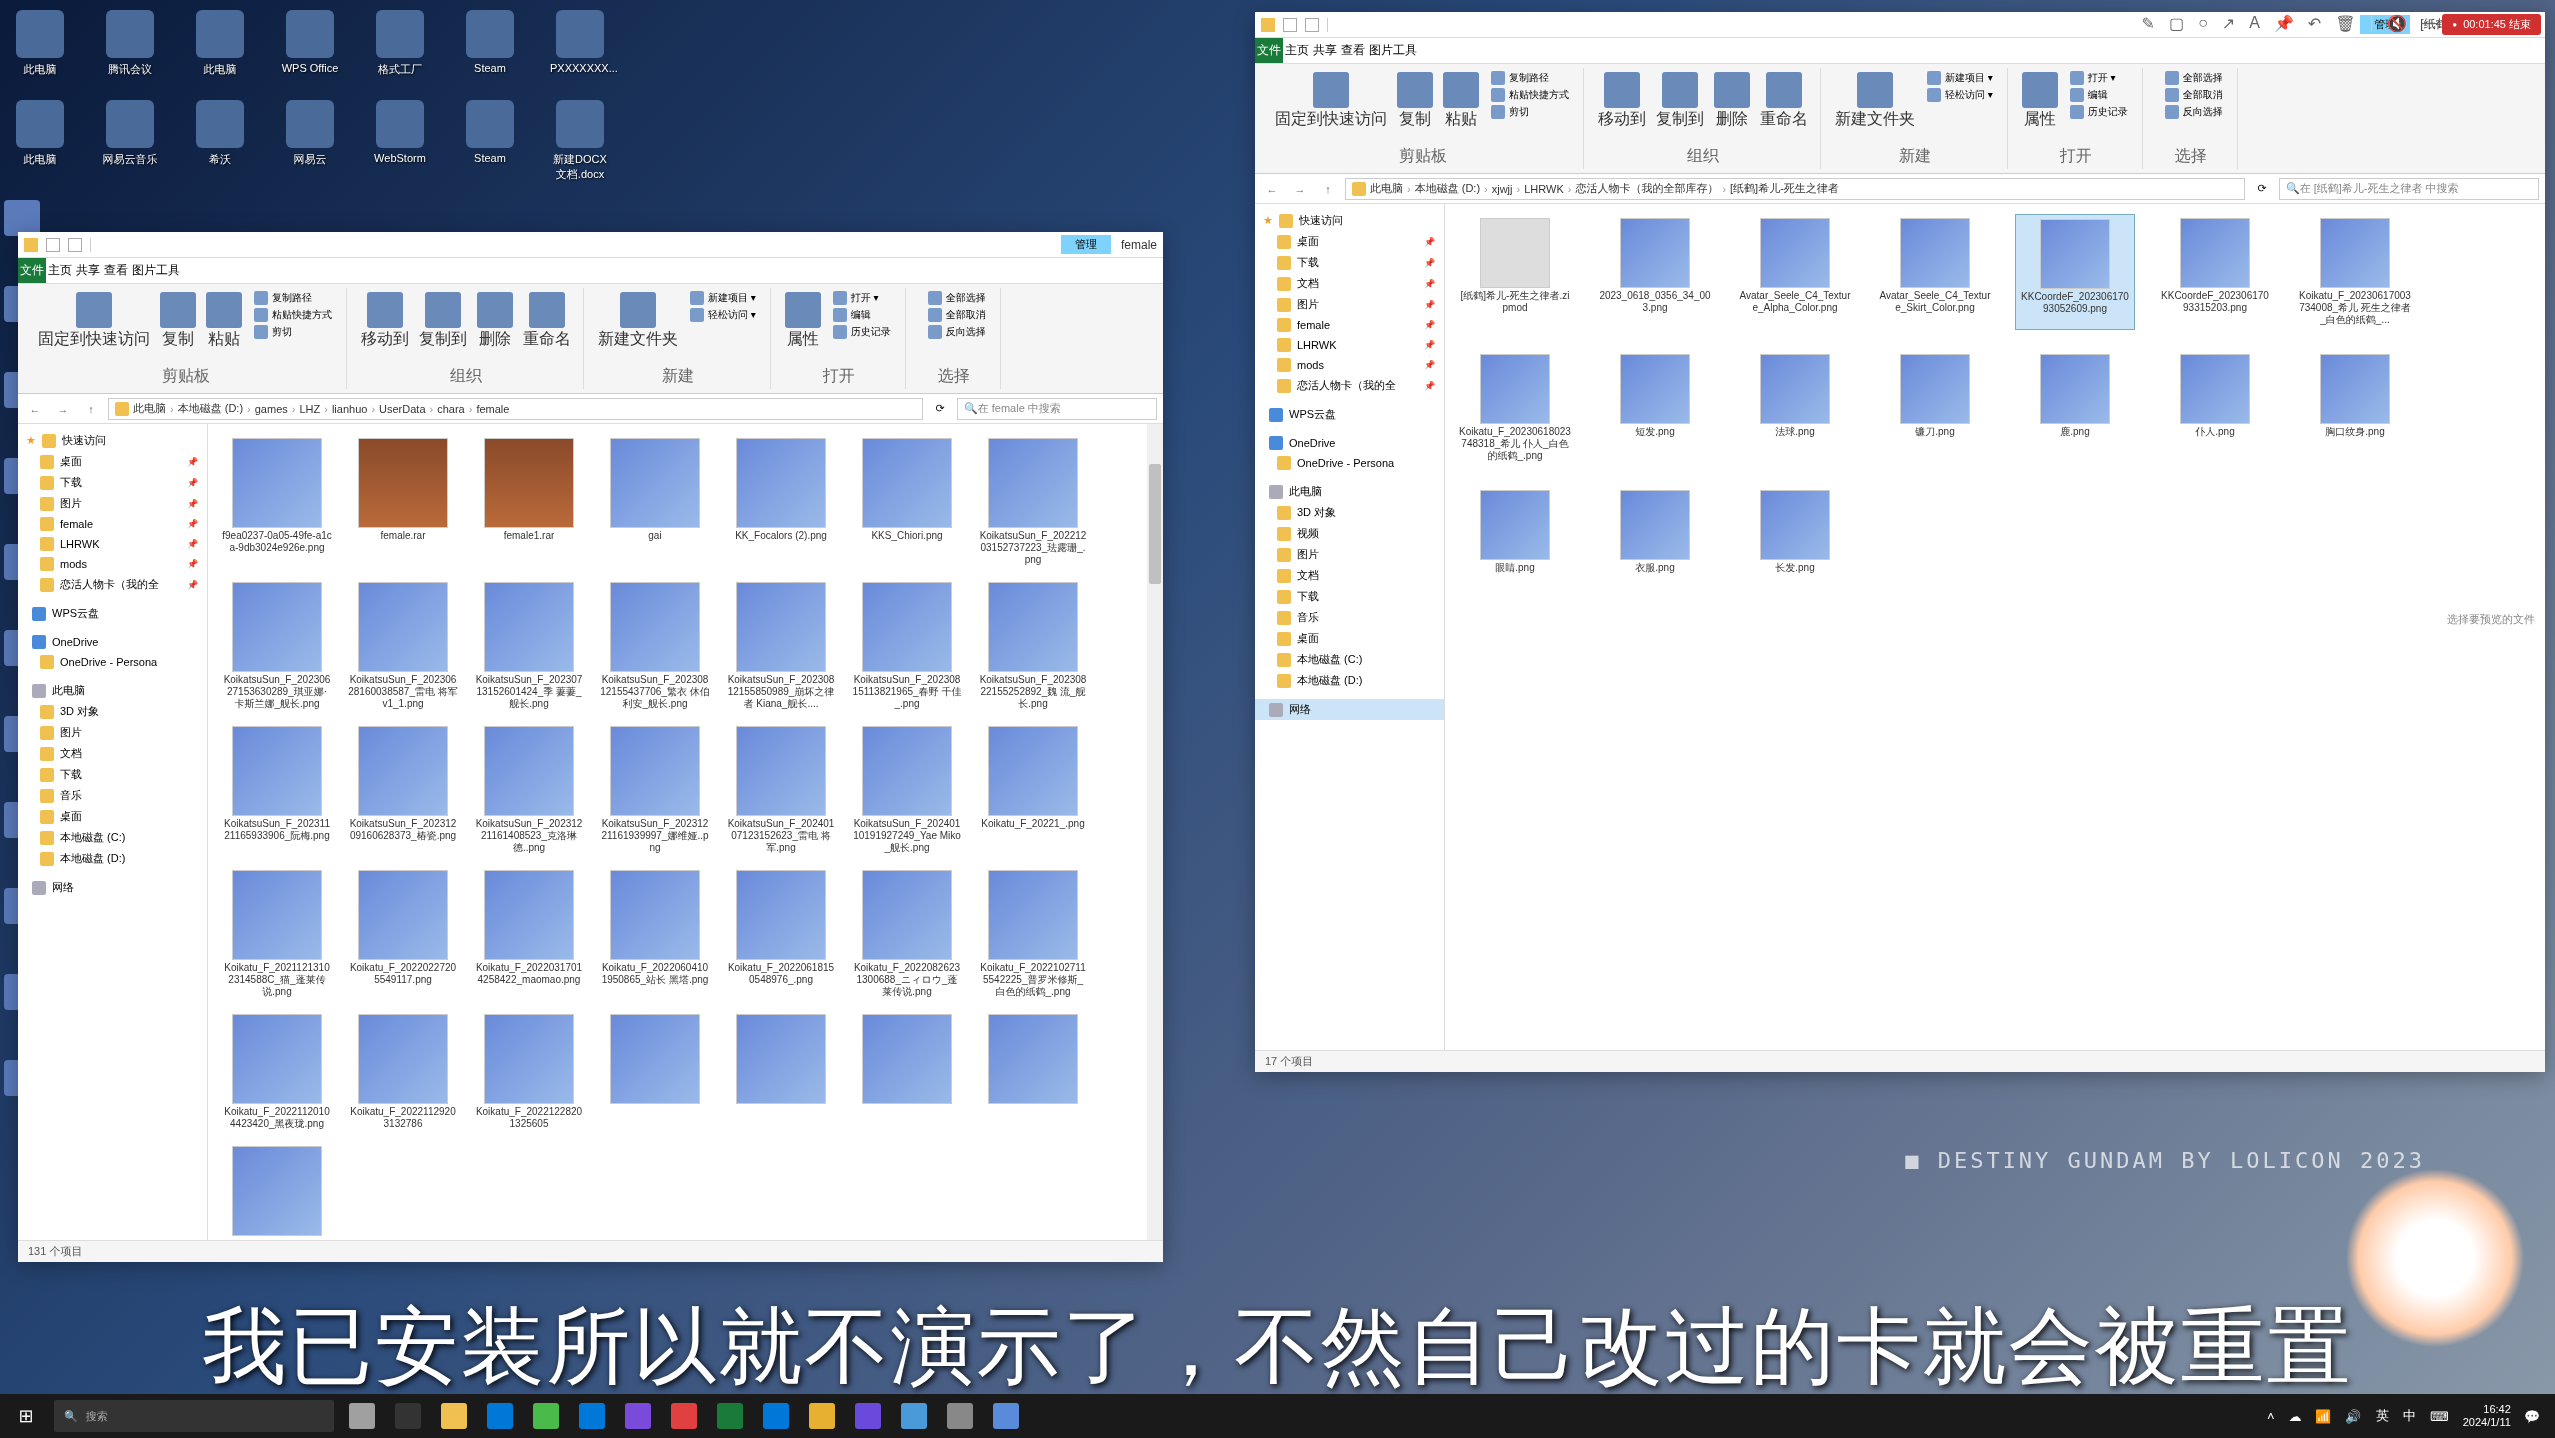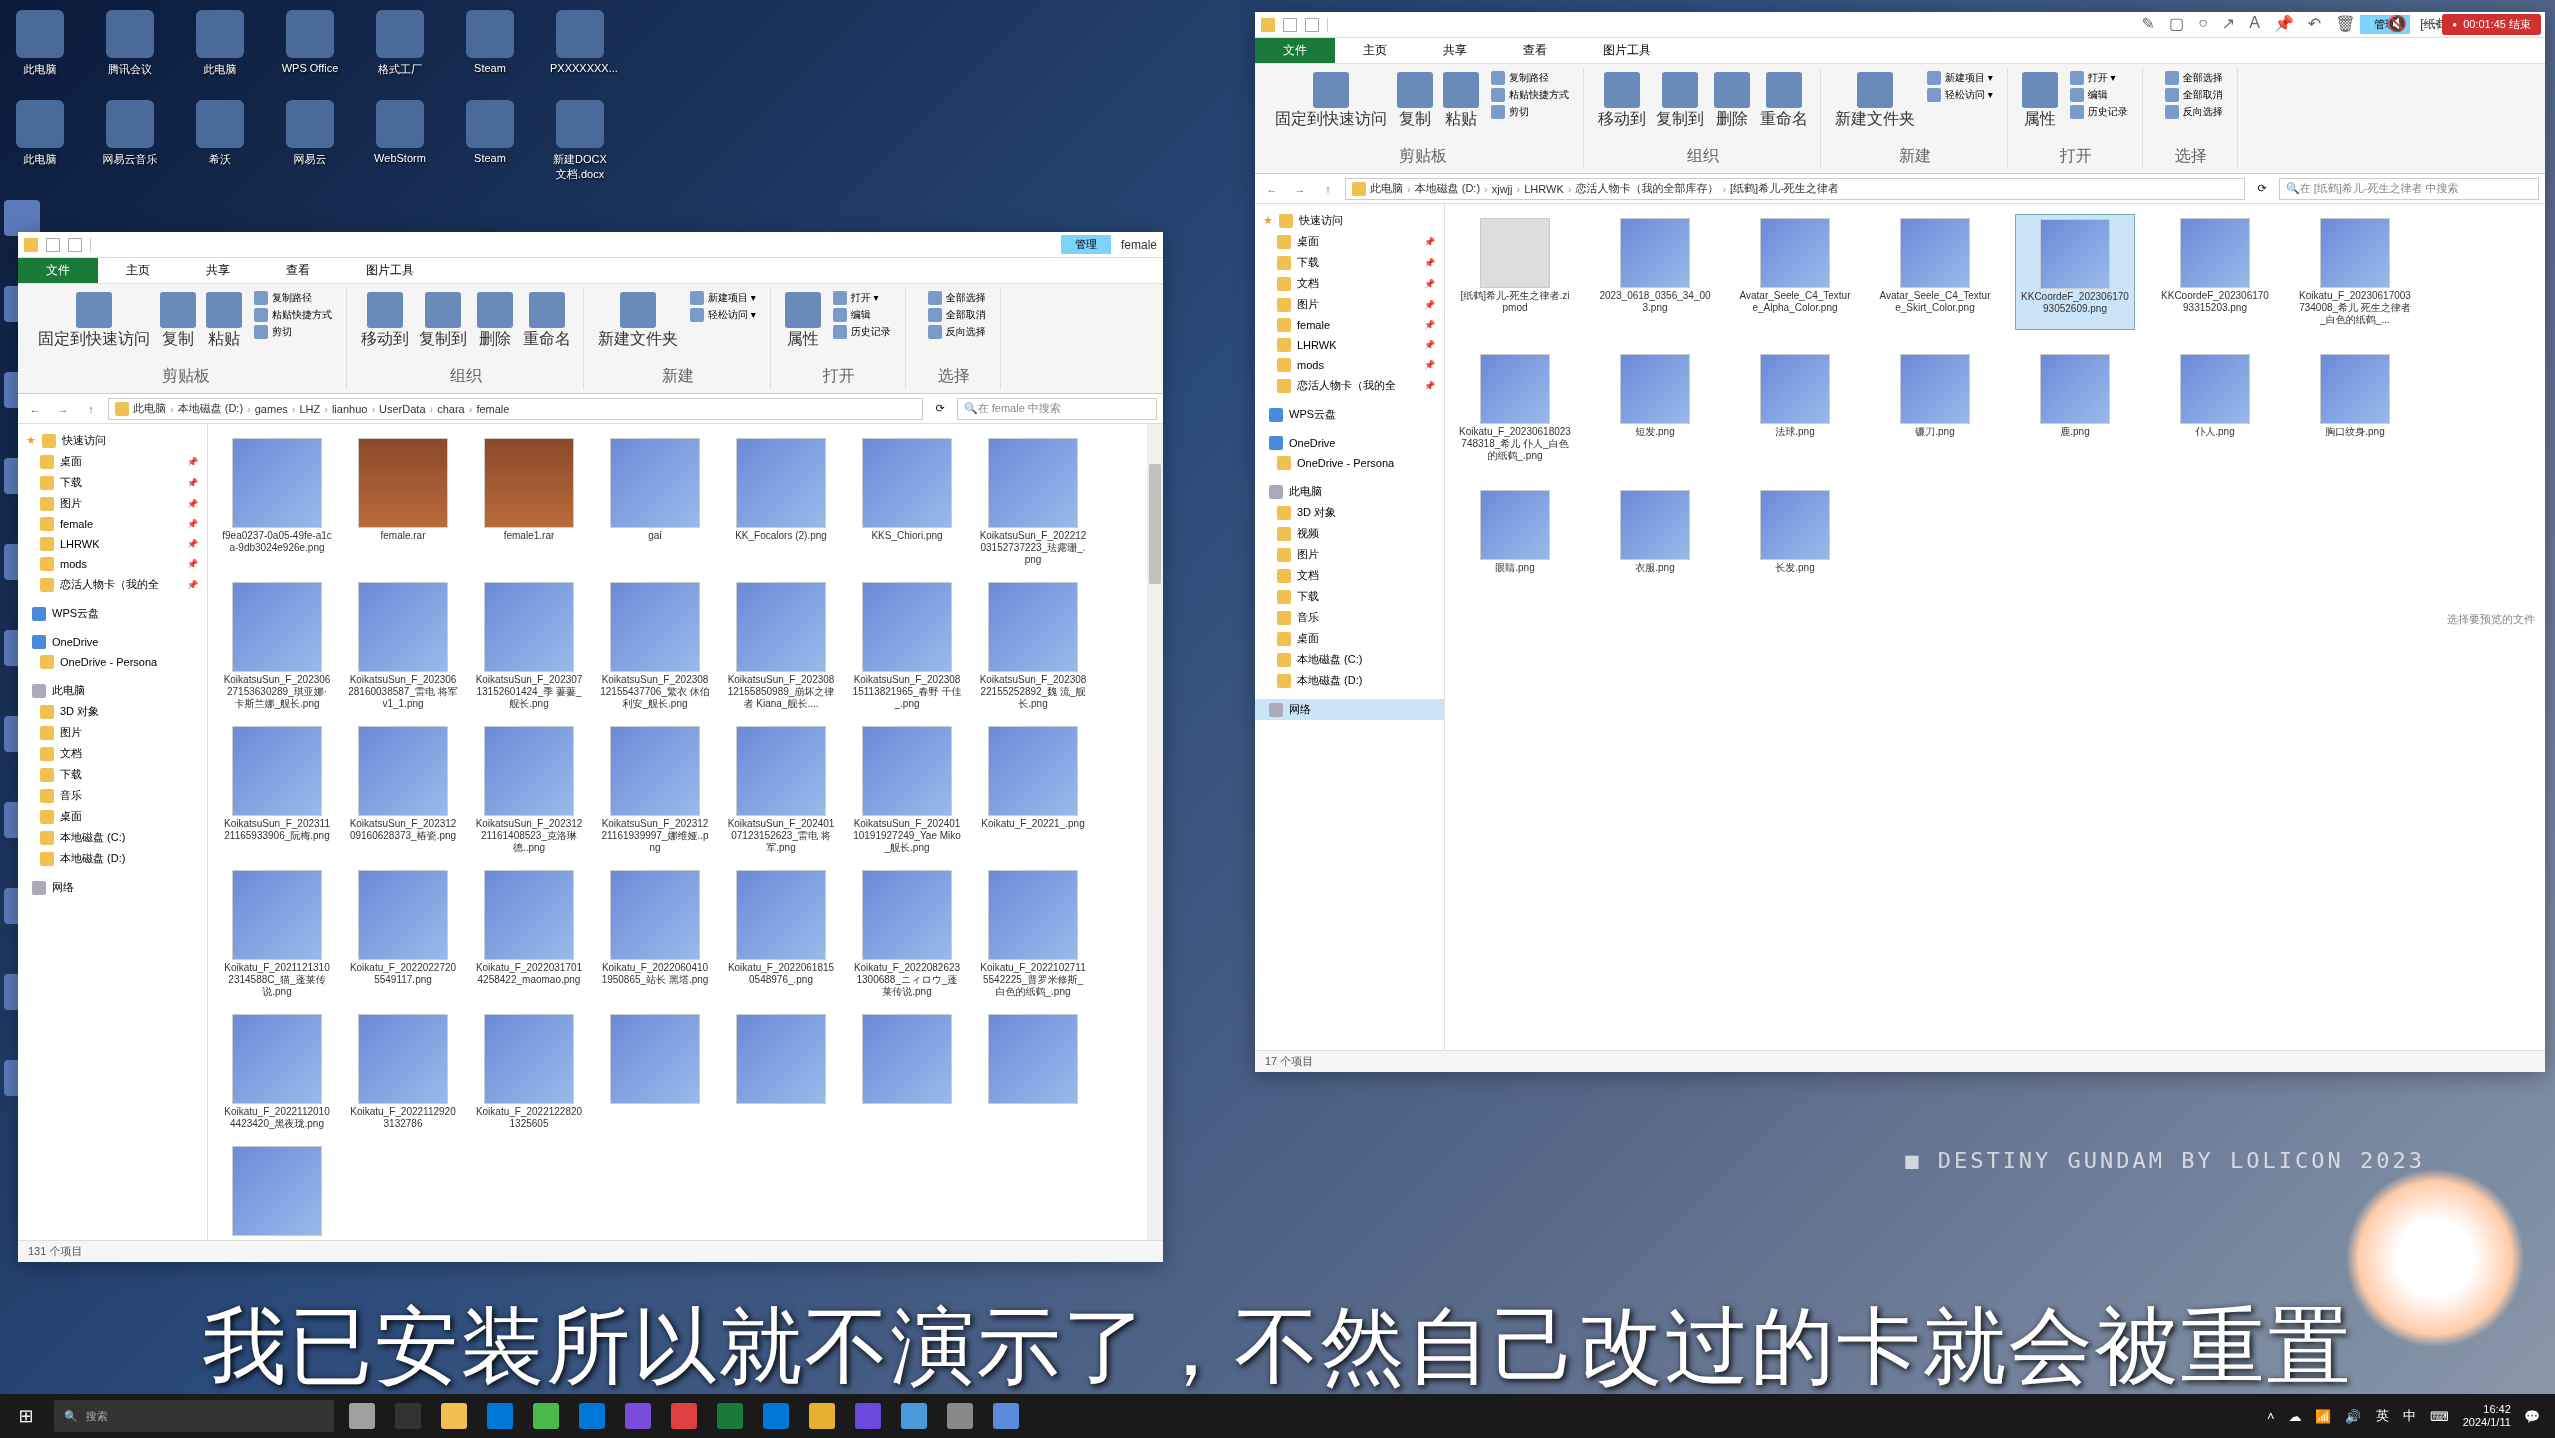--- a/index.html
+++ b/index.html
@@ -16,21 +16,21 @@
 
 .titlebar{height:26px;background:#fff;display:flex;align-items:center;padding:0 6px;border-bottom:1px solid #ddd}
 .titlebar-icons{display:flex;gap:8px;margin-right:12px}
 .tb-icon{width:14px;height:14px;background:#e8b030}
 .tb-icon.f{background:#f0c050}
 .tb-sep{width:1px;height:14px;background:#ccc}
 .titlebar-mgmt{background:#7dd3fc;padding:2px 14px;font-size:11px;margin-left:auto;margin-right:10px}
 .titlebar-title{font-size:12px;color:#333}
 
 .menubar{height:26px;background:#fff;display:flex;align-items:center;border-bottom:1px solid #ddd}
-.menu-tab{padding:4px 28px;font-size:12px;cursor:pointer}
+.menu-tab{padding:4px 2px;font-size:12px;cursor:pointer}
 .menu-tab.active{background:#1a7a3a;color:#fff}
 
 .ribbon{height:110px;background:#f5f5f5;border-bottom:1px solid #ccc;display:flex;padding:4px 8px;gap:2px}
 .ribbon-group{display:flex;flex-direction:column;align-items:center;padding:2px 10px;border-right:1px solid #ddd}
 .ribbon-group-label{font-size:16px;color:#666;margin-top:auto}
 .ribbon-btns{display:flex;gap:6px;flex-wrap:wrap}
 .ribbon-btn{display:flex;flex-direction:column;align-items:center;padding:2px;cursor:pointer;min-width:32px}
 .ribbon-btn-icon{width:28px;height:28px;background:#6a8aba;border-radius:3px;margin-bottom:2px}
 .ribbon-btn-icon.lg{width:36px;height:36px}
 .ribbon-btn-label{font-size:16px;color:#333;text-align:center;line-height:1.1}

